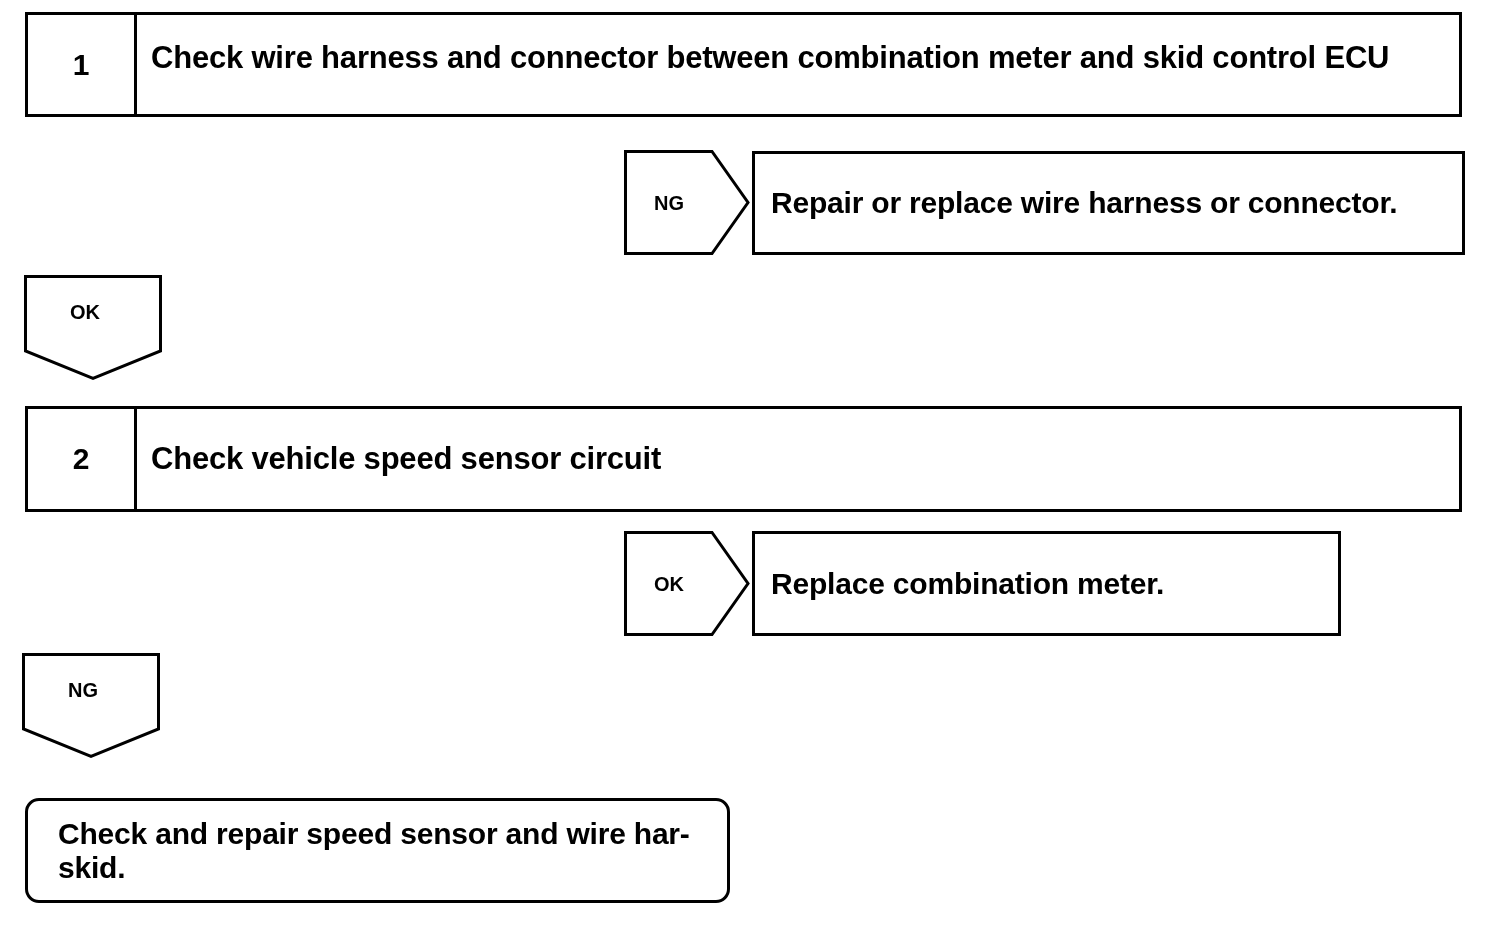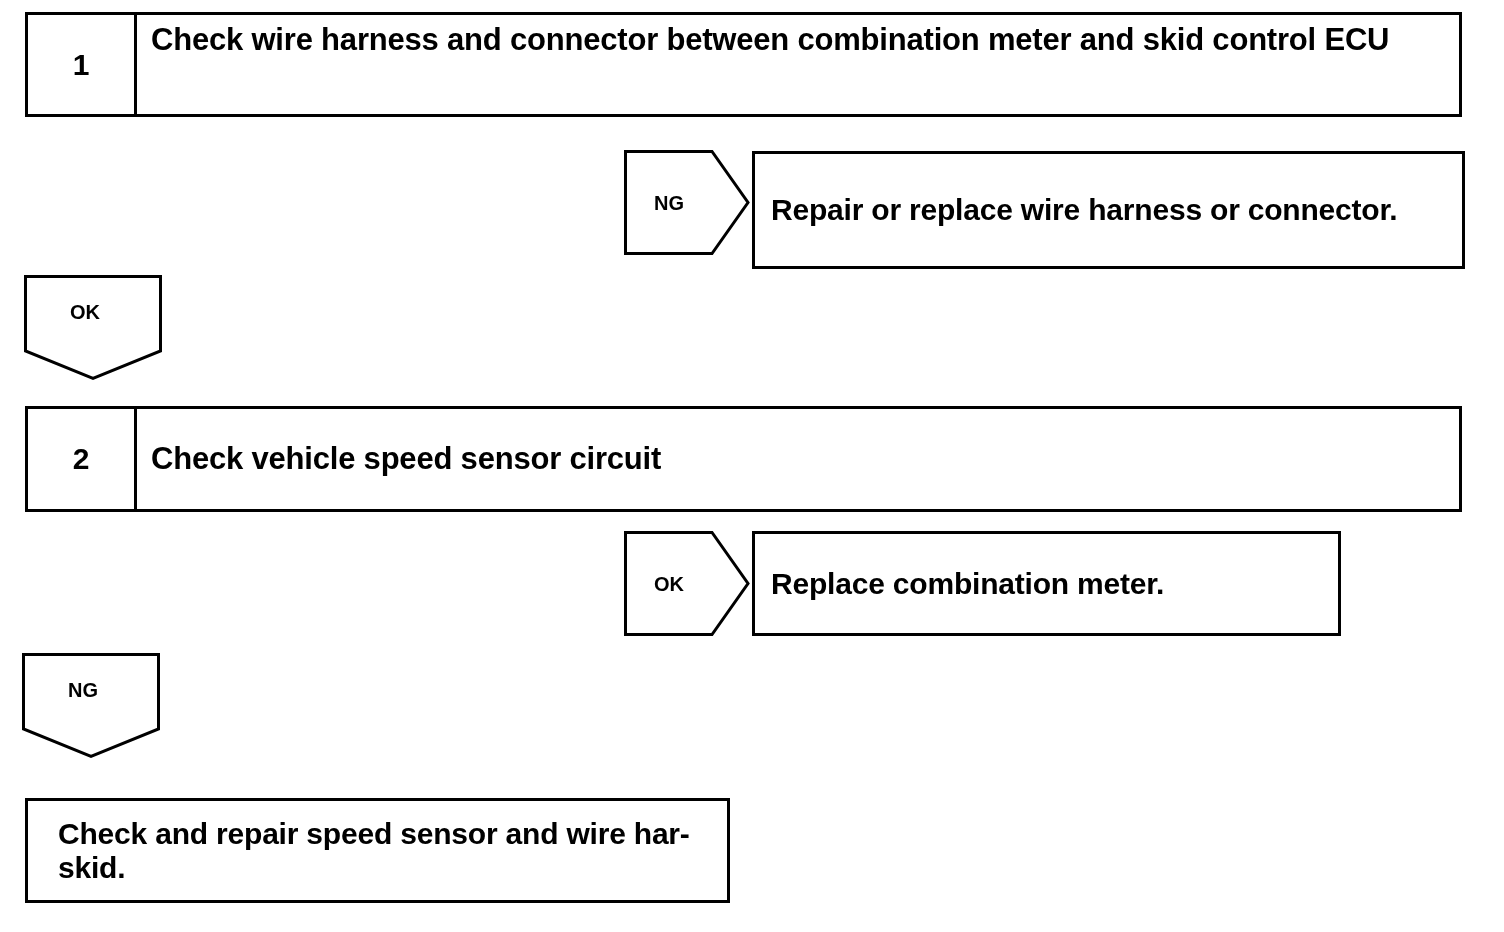--- a/index.html
+++ b/index.html
@@ -48,21 +48,21 @@
     align-items: center;
     padding: 0 0 0 14px;
     font-size: 31px;
     font-weight: bold;
     color: #000000;
     line-height: 1.12;
     letter-spacing: -0.2px;
   }
   .step-text.two-line {
     align-items: flex-start;
-    padding-top: 8px;
+    padding-top: 26px;
   }
 
   
   .result-box {
     position: absolute;
     box-sizing: border-box;
     border: 3px solid #000000;
     background: #ffffff;
     display: flex;
     align-items: center;
@@ -70,20 +70,21 @@
     font-size: 30px;
     font-weight: bold;
     color: #000000;
     line-height: 1.12;
     letter-spacing: -0.2px;
   }
   .result-box.two-line {
     align-items: flex-start;
     padding-top: 16px;
     padding-left: 30px;
+    border-radius: 14px;
   }
 
   
   .arrow {
     position: absolute;
   }
   .arrow svg {
     display: block;
     overflow: visible;
   }
@@ -115,21 +116,21 @@
     <div class="step-text two-line">Check wire harness and connector between combination meter and skid control ECU</div>
   </div>
 
   <div class="arrow arrow-right" style="left:624px; top:150px; width:126px; height:105px;">
     <svg width="126" height="105" viewBox="0 0 126 105">
       <polygon points="1.5,1.5 88,1.5 124,52.5 88,103.5 1.5,103.5" fill="#ffffff" stroke="#000000" stroke-width="3" stroke-linejoin="miter"></polygon>
     </svg>
     <span class="arrow-label">NG</span>
   </div>
 
-  <div class="result-box" style="left:752px; top:151px; width:713px; height:118px;">
+  <div class="result-box" style="left:752px; top:151px; width:713px; height:104px;">
     <span>Repair or replace wire harness or connector.</span>
   </div>
 
   <div class="arrow arrow-down" style="left:24px; top:275px; width:138px; height:105px;">
     <svg width="138" height="105" viewBox="0 0 138 105">
       <polygon points="1.5,1.5 136.5,1.5 136.5,76 69,103.5 1.5,76" fill="#ffffff" stroke="#000000" stroke-width="3" stroke-linejoin="miter"></polygon>
     </svg>
     <span class="arrow-label">OK</span>
   </div>
 

